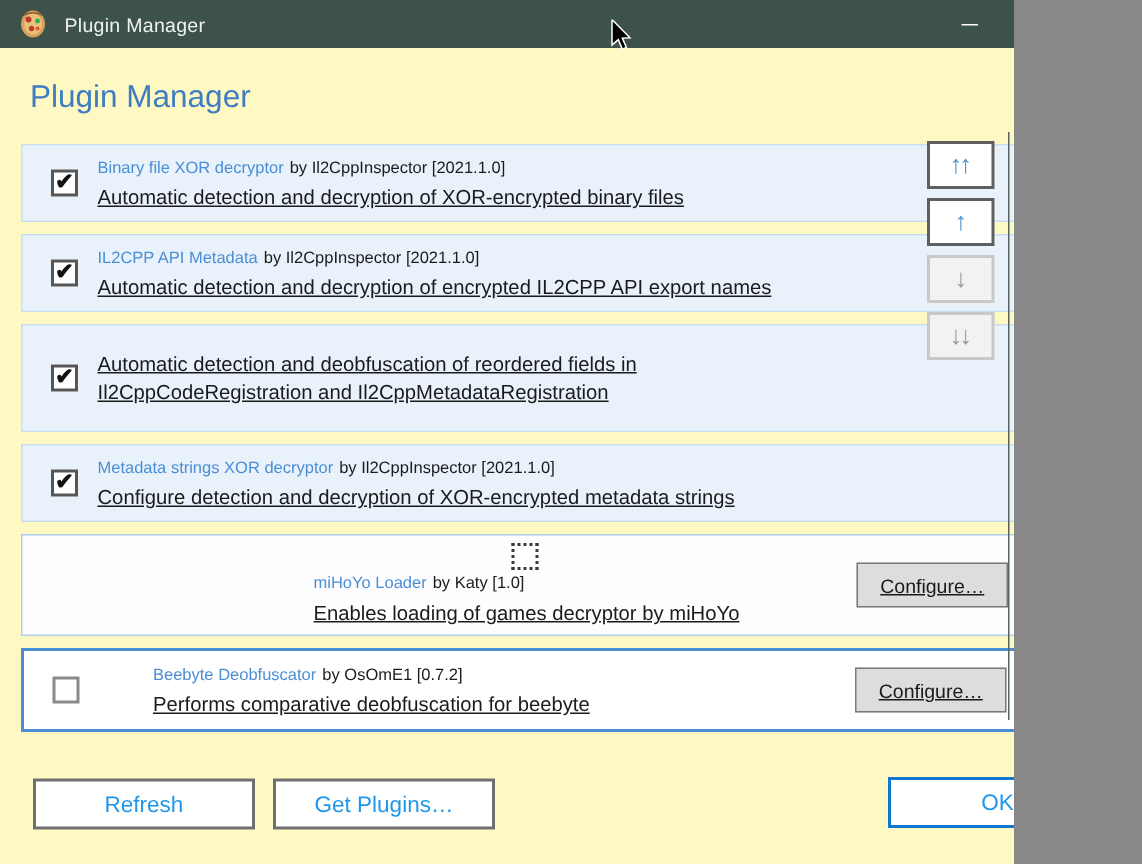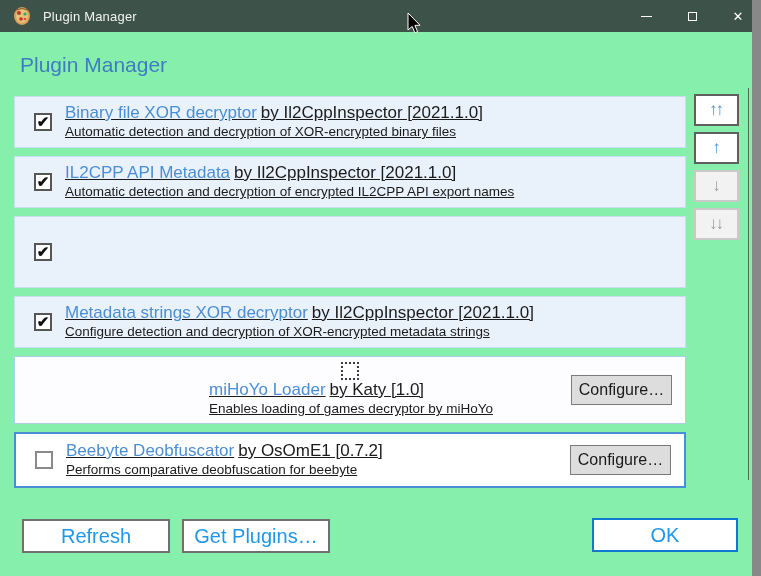--- a/index.html
+++ b/index.html
@@ -1,18 +1,18 @@
 <!DOCTYPE html>
 <html><head>
 <meta charset="utf-8">
 <style>
   html,body{margin:0;padding:0;background:#888;}
   *{box-sizing:border-box;font-family:"Liberation Sans",sans-serif;}
   .window{
-    position:relative;width:752px;height:576px;background:#86efac;overflow:hidden;
+    position:relative;width:676px;height:576px;background:#fef9c3;overflow:hidden;
   }
   
   .titlebar{
     position:absolute;left:0;top:0;width:761px;height:32px;background:#3d5349;
     display:flex;align-items:center;color:#f2f2f2;
   }
   .app-icon{width:22px;height:22px;margin-left:11px;flex:0 0 auto;}
   .titlebar-text{margin-left:10px;font-size:13px;letter-spacing:.2px;}
   .caption-buttons{margin-left:auto;display:flex;height:32px;}
   .cap-btn{width:46px;height:32px;display:flex;align-items:center;justify-content:center;color:#ffffff;font-size:13px;}
@@ -27,54 +27,54 @@
     position:absolute;left:14px;top:96px;width:672px;
     display:flex;flex-direction:column;gap:8px;
   }
   .plugin-row{
     position:relative;display:flex;align-items:center;
     background:#e9f2fb;border:1px solid #c9ddf0;min-height:52px;
     padding:5px 8px;
   }
   .plugin-row.tall{min-height:72px;}
   .plugin-row.plain{background:#fdfdff;border:1px solid #aecfeb;min-height:56px;flex-direction:column;}
-  .plugin-row.selected{background:#ffffff;border:2px solid #4a8fd5;min-height:56px;}
+  .plugin-row.selected{background:#ffffff;border:2px solid #4a8fd5;min-height:56px;gap:36px;}
   .cb-col{width:40px;flex:0 0 auto;display:flex;align-items:center;justify-content:center;}
   .checkbox{
     width:18px;height:18px;background:#ffffff;border:2px solid #565656;
     display:flex;align-items:center;justify-content:center;
   }
   .checkbox .check{font-size:15px;line-height:1;color:#111;font-weight:bold;margin-top:-2px;}
   .checkbox.indeterminate{border:2px dotted #3c3c3c;}
   .checkbox.unchecked{border:2px solid #8a8a8a;}
   .txt-col{flex:1 1 auto;min-width:0;padding-left:2px;}
-  .line1{font-size:17px;line-height:19px;color:#1b1b1b;text-decoration:underline;}
+  .line1{font-size:11px;line-height:19px;color:#1b1b1b;}
   .pname{color:#4a8ed6;}
   .pby{color:#1b1b1b;margin-left:4px;}
   .pdesc{font-size:13.5px;line-height:19px;color:#1b1b1b;text-decoration:underline;}
   .pdesc.narrow{max-width:470px;}
   .cfg-btn{
     position:absolute;right:13px;top:50%;transform:translateY(-50%);
     width:101px;height:30px;background:#dddddd;border:1px solid #7a7a7a;
-    font-size:16px;color:#1a1a1a;
+    font-size:13px;color:#1a1a1a;text-decoration:underline;
   }
   
   .arrow-col{
     position:absolute;right:13px;top:94px;display:flex;flex-direction:column;gap:6px;
   }
   .arrow-btn{
     width:45px;height:32px;background:#ffffff;border:2px solid #5f5f5f;
     display:flex;align-items:center;justify-content:center;
     font-size:17px;color:#4a90d2;letter-spacing:-2px;padding-right:2px;
   }
   .arrow-btn.disabled{background:#f2f2f2;border:2px solid #c9c9c9;color:#9a9a9a;}
   
   .footer-btn{
     position:absolute;height:34px;background:#ffffff;border:2px solid #6f6f6f;
-    font-size:20px;color:#1e97ea;display:flex;align-items:center;justify-content:center;
+    font-size:15px;color:#1e97ea;display:flex;align-items:center;justify-content:center;
   }
   .btn-refresh{left:22px;top:519px;width:148px;}
   .btn-getplugins{left:182px;top:519px;width:148px;}
   .btn-ok{left:592px;top:518px;width:146px;border:2px solid #1178d2;}
   
   .right-edge-line{position:absolute;right:3px;top:88px;width:1px;height:392px;background:#56655c;}
   .cursor{position:absolute;left:407px;top:13px;width:14px;height:22px;pointer-events:none;}
 </style>
 </head>
 <body>
@@ -133,20 +133,21 @@
       </div>
     </div>
 
     <div class="plugin-row tall">
       <div class="cb-col">
           <span class="checkbox checked">
             <span class="check">✔</span>
           </span>
         </div>
       <div class="txt-col">
+        <div class="pdesc narrow">Automatic detection and deobfuscation of reordered fields in Il2CppCodeRegistration and Il2CppMetadataRegistration</div>
       </div>
     </div>
 
     <div class="plugin-row">
       <div class="cb-col">
           <span class="checkbox checked">
             <span class="check">✔</span>
           </span>
         </div>
       <div class="txt-col">

